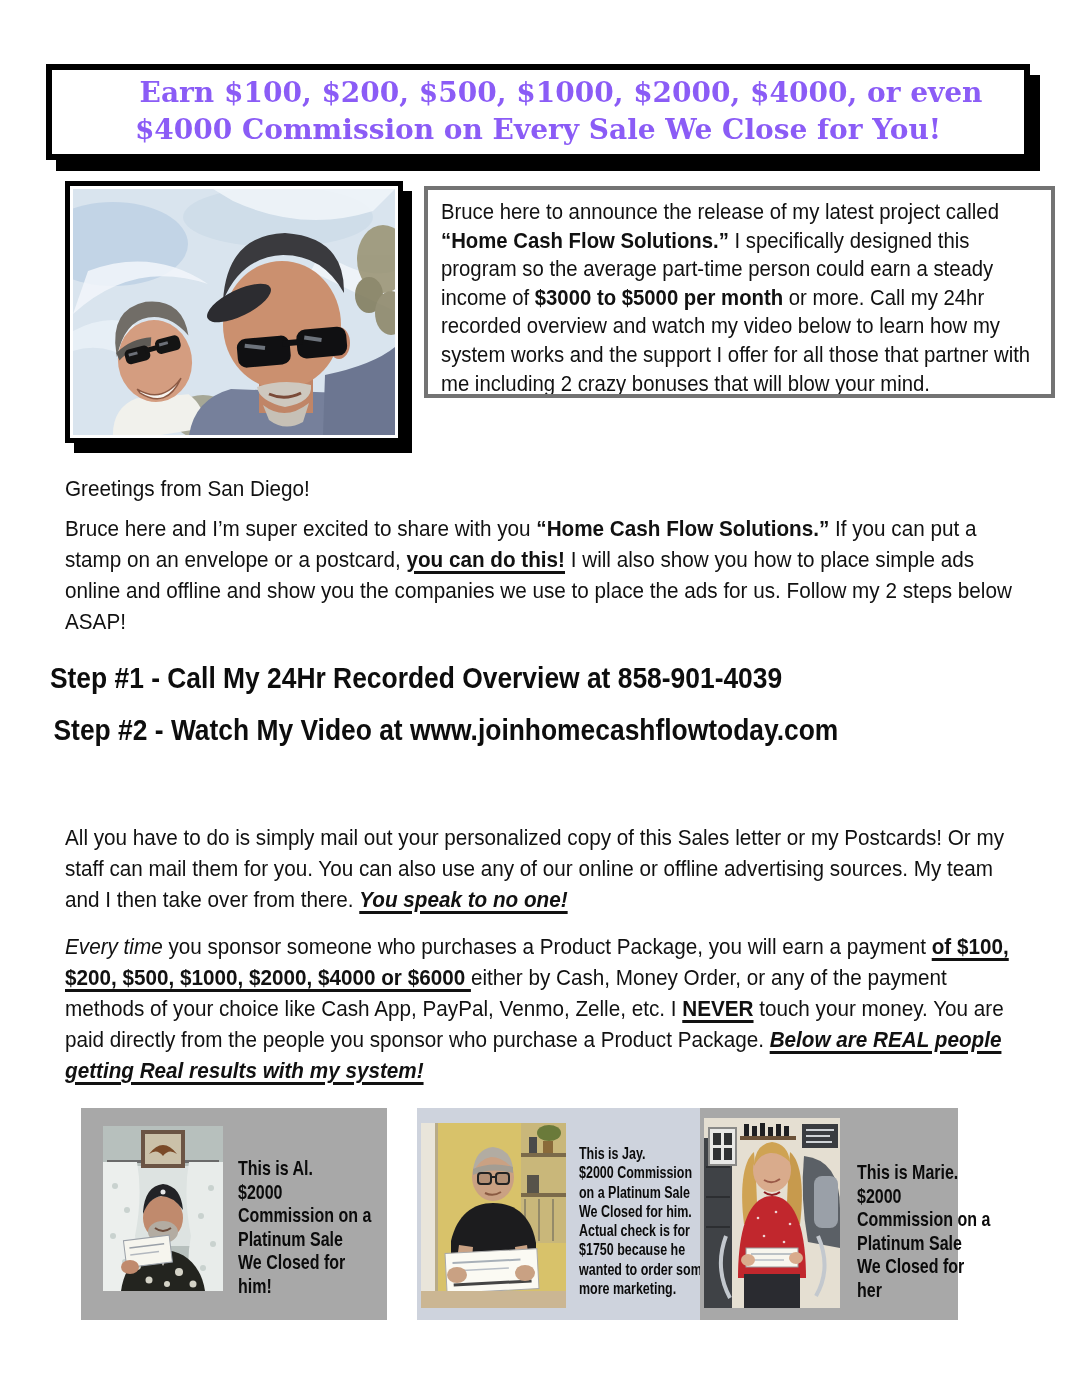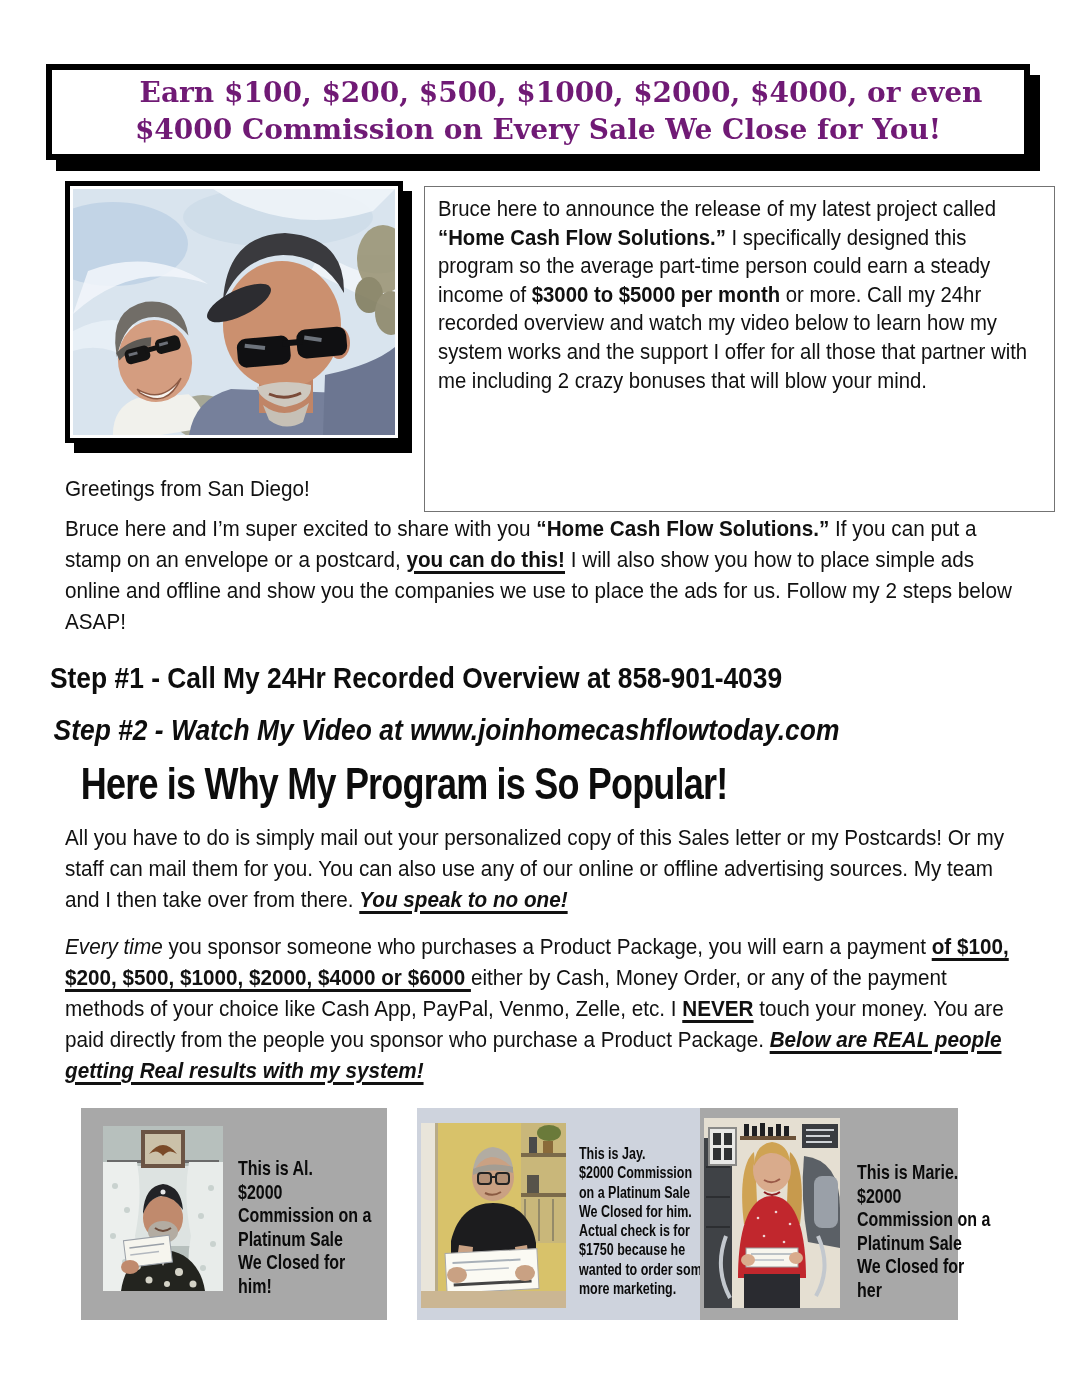--- a/index.html
+++ b/index.html
@@ -6,43 +6,43 @@
   .page{position:relative;width:1080px;height:1391px;background:#ffffff;overflow:hidden;
         font-family:"Liberation Sans",sans-serif;color:#1a1a1a;}
   
   .b{font-weight:700;}
   .i{font-style:italic;}
   .u{text-decoration:underline;text-decoration-thickness:2.5px;text-underline-offset:4px;}
   
   .banner{position:absolute;left:46px;top:64px;width:984px;box-sizing:border-box;
           border:6px solid #000;background:#fff;box-shadow:10px 11px 0 #000;
           padding:4px 10px 6px;text-align:center;
-          font-family:"DejaVu Serif",serif;font-weight:700;font-size:28px;line-height:37px;color:#701a75;}
+          font-family:"DejaVu Serif",serif;font-weight:700;font-size:28px;line-height:37px;color:#8b5cf6;}
   .banner .l1{padding-left:46px;}
   
   .photo-frame{position:absolute;left:65px;top:181px;border:5px solid #000;background:#fff;
                padding:3px;box-shadow:9px 10px 0 #000;line-height:0;}
   
-  .intro-box{position:absolute;left:424px;top:186px;width:631px;height:326px;box-sizing:border-box;
-             border:1px solid #737373;background:#fff;padding:8px 0 0 13px;overflow:hidden;}
+  .intro-box{position:absolute;left:424px;top:186px;width:631px;height:212px;box-sizing:border-box;
+             border:4px solid #737373;background:#fff;padding:8px 0 0 13px;overflow:hidden;}
   .intro-inner{width:640px;transform:scaleX(.945);transform-origin:left top;
                font-size:21.5px;line-height:28.6px;color:#111;}
   
   .body-text{position:absolute;left:65px;width:1012px;transform:scaleX(.94);transform-origin:left top;
              font-size:22px;line-height:31px;color:#111;}
   .greeting{top:473px;}
   .p1{top:513px;}
   .p2{top:822px;}
   .p3{top:931px;}
   
   .center-line{position:absolute;left:0;width:1076px;text-align:left;}
   .step-line{top:0;font-weight:700;}
   .step-line span{display:inline-block;transform:scaleX(.88);transform-origin:center top;
                   font-size:30px;font-weight:700;color:#0d0d0d;}
-  .s1{top:661px;} .s2{top:713px;font-style:italic;}
+  .s1{top:661px;} .s2{top:713px;}
   .big-heading span{display:inline-block;transform:scaleX(.8);transform-origin:center top;
                     font-size:45px;font-weight:700;letter-spacing:-1px;color:#0d0d0d;}
   .hd{top:758px;}
   
   .panel{position:absolute;top:1108px;height:212px;}
   .panel .photo{position:absolute;line-height:0;}
   .caption{position:absolute;font-weight:700;color:#0b0b0b;white-space:pre-line;
            transform:scaleX(.78);transform-origin:left top;}
   .cap-big{font-size:20.5px;line-height:23.5px;width:190px;}
   .cap-small{font-size:16px;line-height:19.3px;width:215px;}
@@ -114,21 +114,20 @@
   <div class="intro-box">
     <div class="intro-inner"><span>Bruce here to announce the release of my latest project called </span><span class="b">“Home Cash Flow Solutions.”</span><span> I specifically designed this program so the average part-time person could earn a steady income of </span><span class="b">$3000 to $5000 per month</span><span> or more. Call my 24hr recorded overview and watch my video below to learn how my system works and the support I offer for all those that partner with me including 2 crazy bonuses that will blow your mind.</span></div>
   </div>
 
   <div class="body-text greeting">Greetings from San Diego!</div>
   <div class="body-text p1"><span>Bruce here and I’m super excited to share with you </span><span class="b">“Home Cash Flow Solutions.”</span><span> If you can put a stamp on an envelope or a postcard, </span><span class="b u">you can do this!</span><span> I will also show you how to place simple ads online and offline and show you the companies we use to place the ads for us.  Fol­low my 2 steps below ASAP!</span></div>
 
   <div class="center-line step-line s1"><span>Step #1 - Call My 24Hr Recorded Overview at 858-901-4039</span></div>
   <div class="center-line step-line s2"><span>Step #2 - Watch My Video at www.joinhomecashflowtoday.com</span></div>
 
-  <div class="center-line big-heading hd"><span>Here is Why My Program is So Popular!</span></div>
 
   <div class="body-text p2"><span>All you have to do is simply mail out your personalized copy of this Sales letter or my Post­cards! Or my staff can mail them for you. You can also use any of our online or offline advertis­ing sources. My team and I then take over from there. </span><span class="b i u">You speak to no one!</span></div>
   <div class="body-text p3"><span class="i">Every time</span><span> you sponsor someone who purchases a Product Package, you will earn a payment </span><span class="b u">of $100, $200, $500, $1000, $2000, $4000 or $6000 </span><span>either by Cash, Money Order, or any of the payment methods of your choice like Cash App, PayPal, Venmo, Zelle, etc. I </span><span class="b u">NEVER</span><span> touch your money. You are paid directly from the people you sponsor who purchase a Product Pack­age. </span><span class="b i u">Below are REAL people getting Real results with my system!</span></div>
 
   <div class="panel" style="left: 65px; width: 306px; background: rgb(168, 168, 168); margin-left: 16px;">
     <div class="photo" style="left:22px;top:18px;">
       <svg width="120" height="165" viewBox="0 0 120 165">
         <rect width="120" height="165" fill="#b7c0bd"></rect>
         <rect x="30" y="40" width="60" height="80" fill="#dde3e1"></rect>
         <rect x="4" y="34" width="112" height="3" fill="#6a6a6a"></rect>

